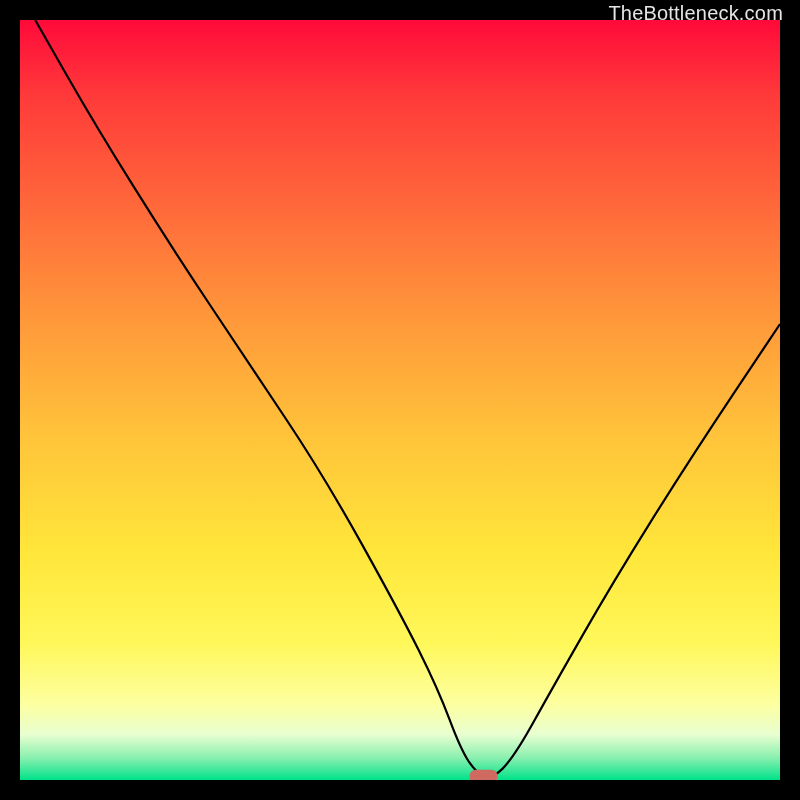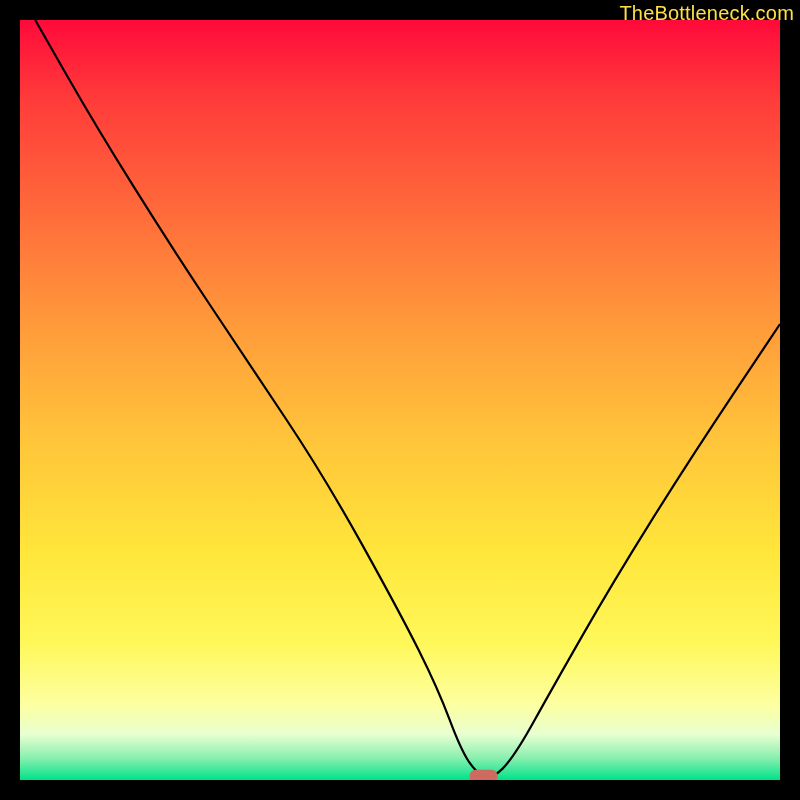--- a/index.html
+++ b/index.html
@@ -34,22 +34,22 @@
       #fff85a 82%,
       #fdffa0 90%,
       #e8ffd0 94%,
       #8cf0b0 97%,
       #00e28a 100%
     );
   }
   .watermark {
     position: absolute;
     top: 2px;
-    right: 6px;
-    color: #fde047;
+    right: 17px;
+    color: #e5e5e5;
     font-size: 20px;
     font-weight: 500;
     letter-spacing: 0.2px;
     z-index: 5;
   }
   svg.overlay {
     position: absolute;
     left: 0;
     top: 0;
     width: 760px;

